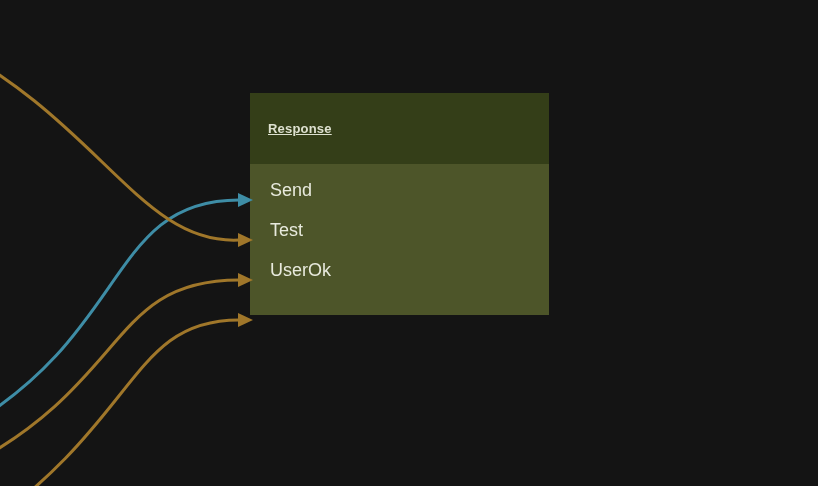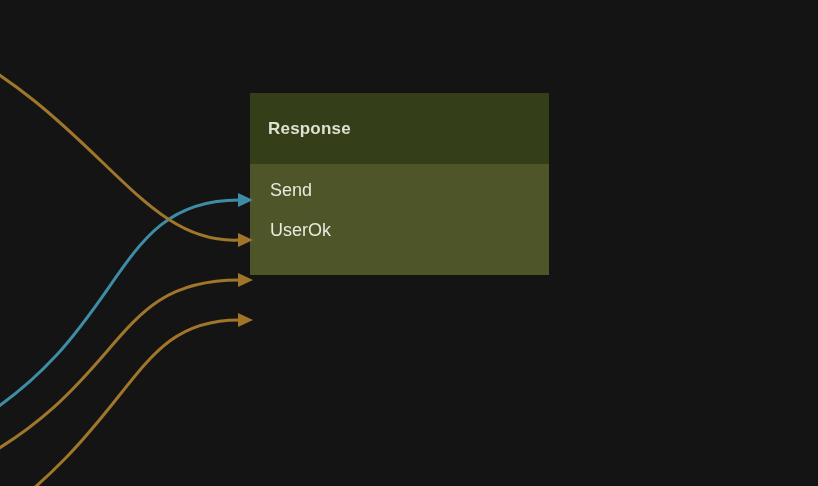--- a/index.html
+++ b/index.html
@@ -34,24 +34,25 @@
     width: 299px;
   }
   .node-header {
     height: 71px;
     display: flex;
     align-items: center;
     padding-left: 18px;
     background: var(--node_header, #343e18);
   }
   .node-title {
-    font-size: 17px;
+    font-size: 13px;
     font-weight: 700;
     letter-spacing: 0.2px;
     color: var(--title_text, #dee1d0);
+    text-decoration: underline;
   }
   .node-body {
     padding: 16px 0 15px 0;
     background: var(--node_body, #4d5529);
   }
   .port-row {
     height: 40px;
     display: flex;
     align-items: flex-start;
     padding-left: 20px;
@@ -69,20 +70,23 @@
 
   <div class="node">
     <div class="node-header">
       <span class="node-title">Response</span>
     </div>
     <div class="node-body">
       <div class="port-row">
         <span class="port-label">Send</span>
       </div>
       <div class="port-row">
+        <span class="port-label">Test</span>
+      </div>
+      <div class="port-row">
         <span class="port-label">UserOk</span>
       </div>
     </div>
   </div>
 
   <svg class="wires-layer" viewBox="0 0 818 486" xmlns="http://www.w3.org/2000/svg">
     <path d="M -30 425 C 130 330, 110 200, 239 200" stroke="#3e8da6"></path>
     <polygon points="238,193 253,200 238,207" fill="#3e8da6"></polygon>
 
     <path d="M -60 40 C 100 120, 140 245, 239 240" stroke="#a0772a"></path>

